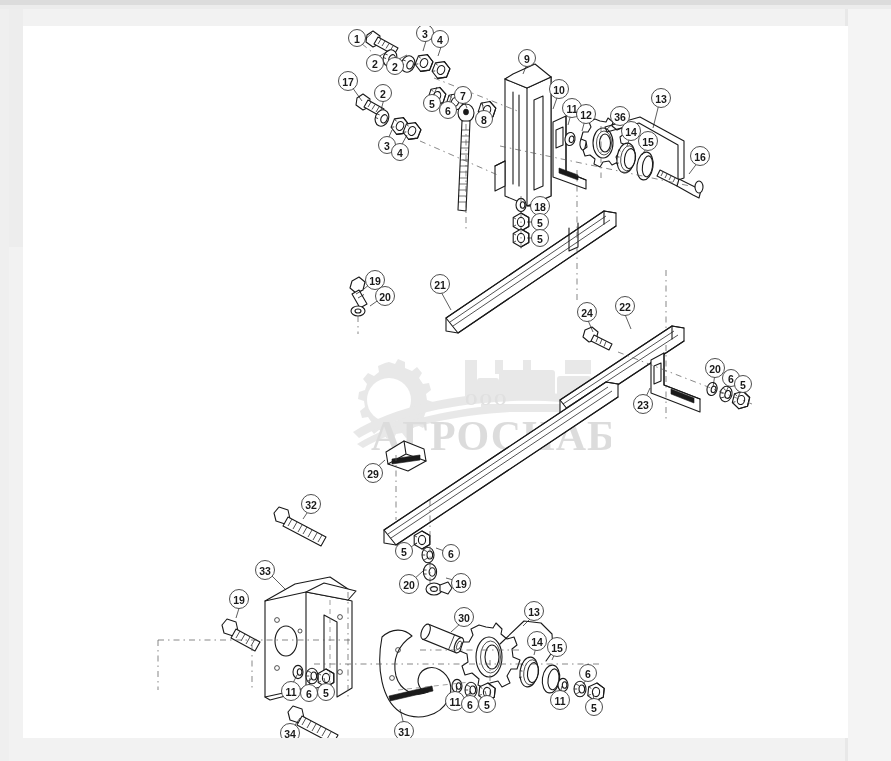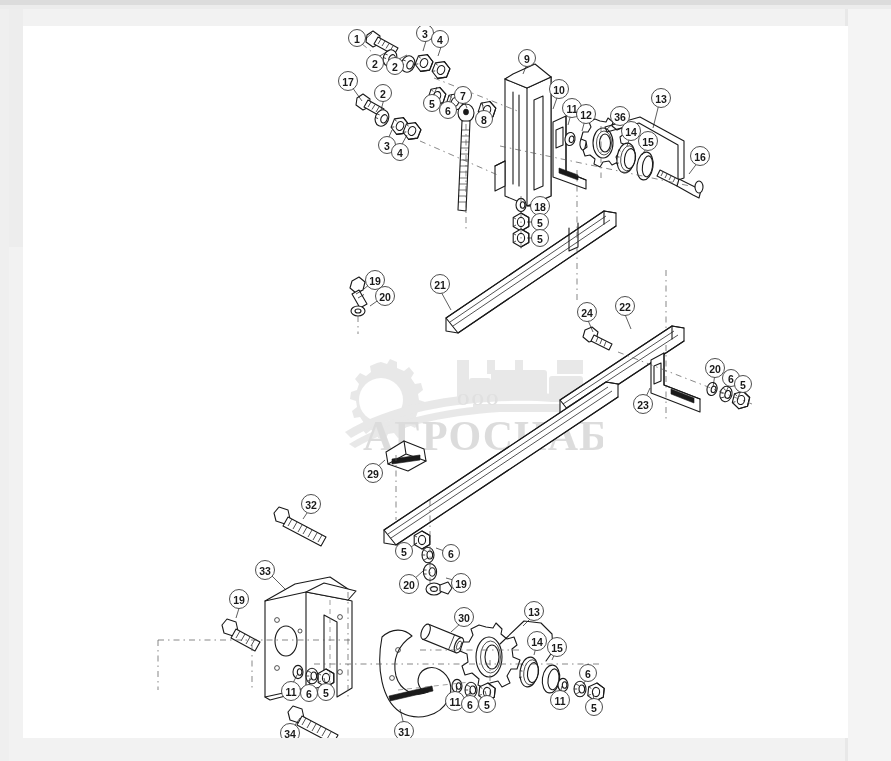--- a/index.html
+++ b/index.html
@@ -15,21 +15,21 @@
   .chrome-right{position:absolute;right:0;top:9px;width:43px;height:752px;background:#f4f4f4;}
   .chrome-rightedge{position:absolute;right:43px;top:9px;width:3px;height:752px;background:#e8e8e8;}
 
   
   .canvas{position:absolute;left:23px;top:26px;width:825px;height:712px;background:#ffffff;overflow:hidden;}
 
   .svgwrap{position:absolute;left:0;top:0;width:825px;height:712px;}
   svg{display:block;}
 
   
-  .wm{position:absolute;left:316px;top:332px;width:264px;height:118px;opacity:.30;pointer-events:none;}
+  .wm{position:absolute;left:324px;top:332px;width:264px;height:118px;opacity:.30;pointer-events:none;}
 </style>
 </head>
 <body>
 
 <div id="page">
 
   <div class="chrome-top"></div>
   <div class="chrome-top2"></div>
   <div class="chrome-left"></div>
   <div class="chrome-leftband"></div>

